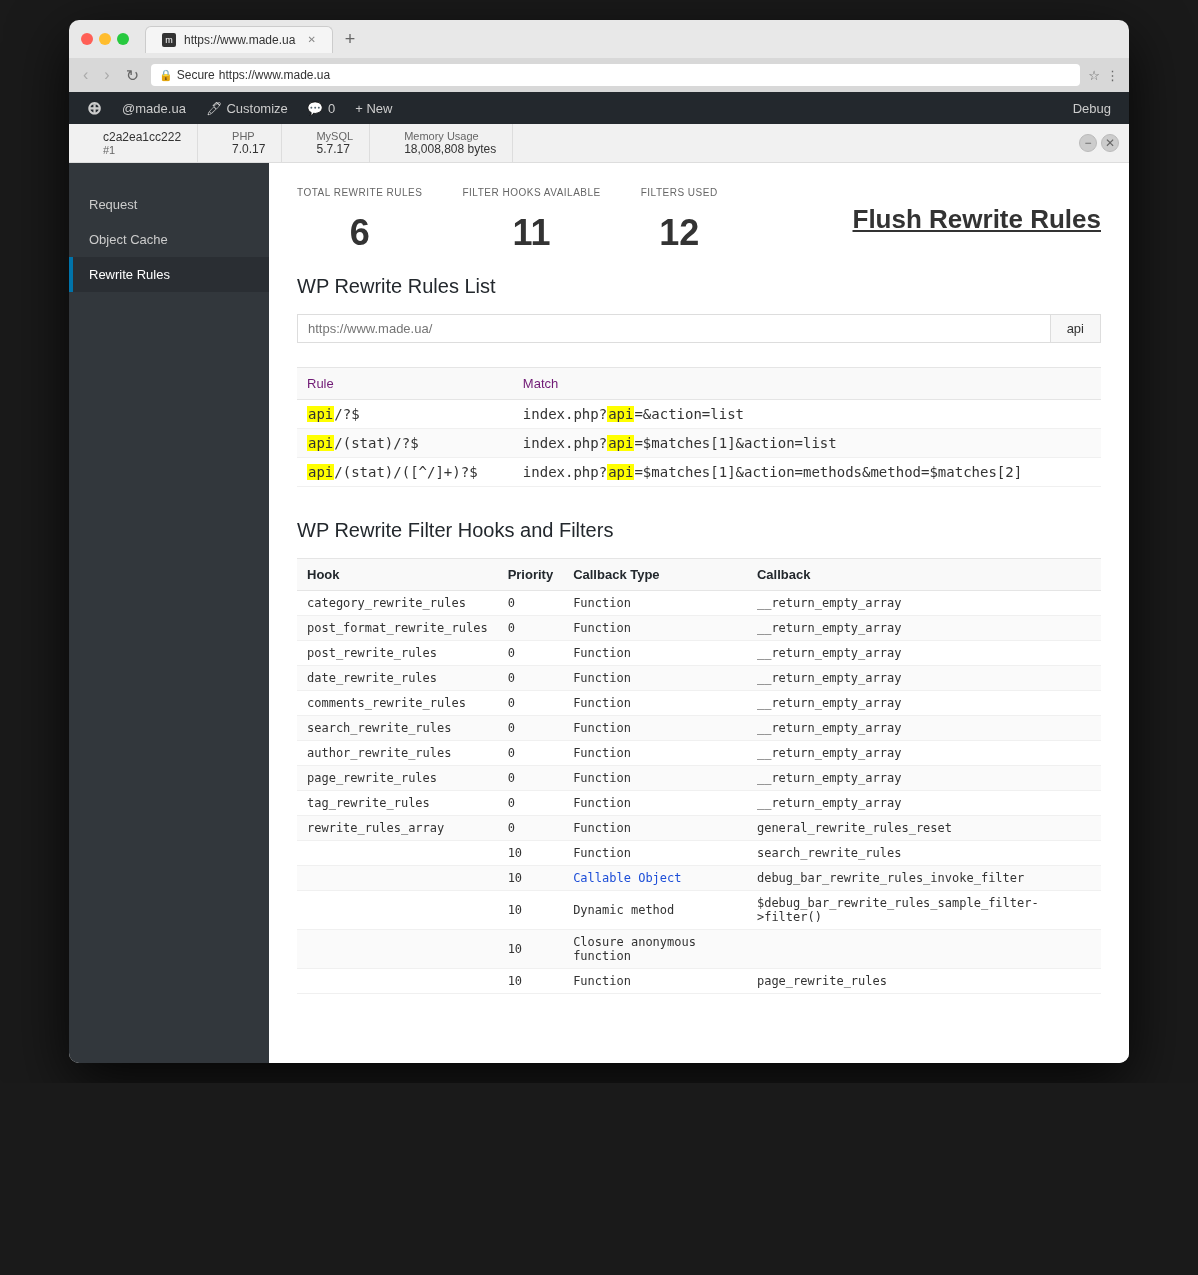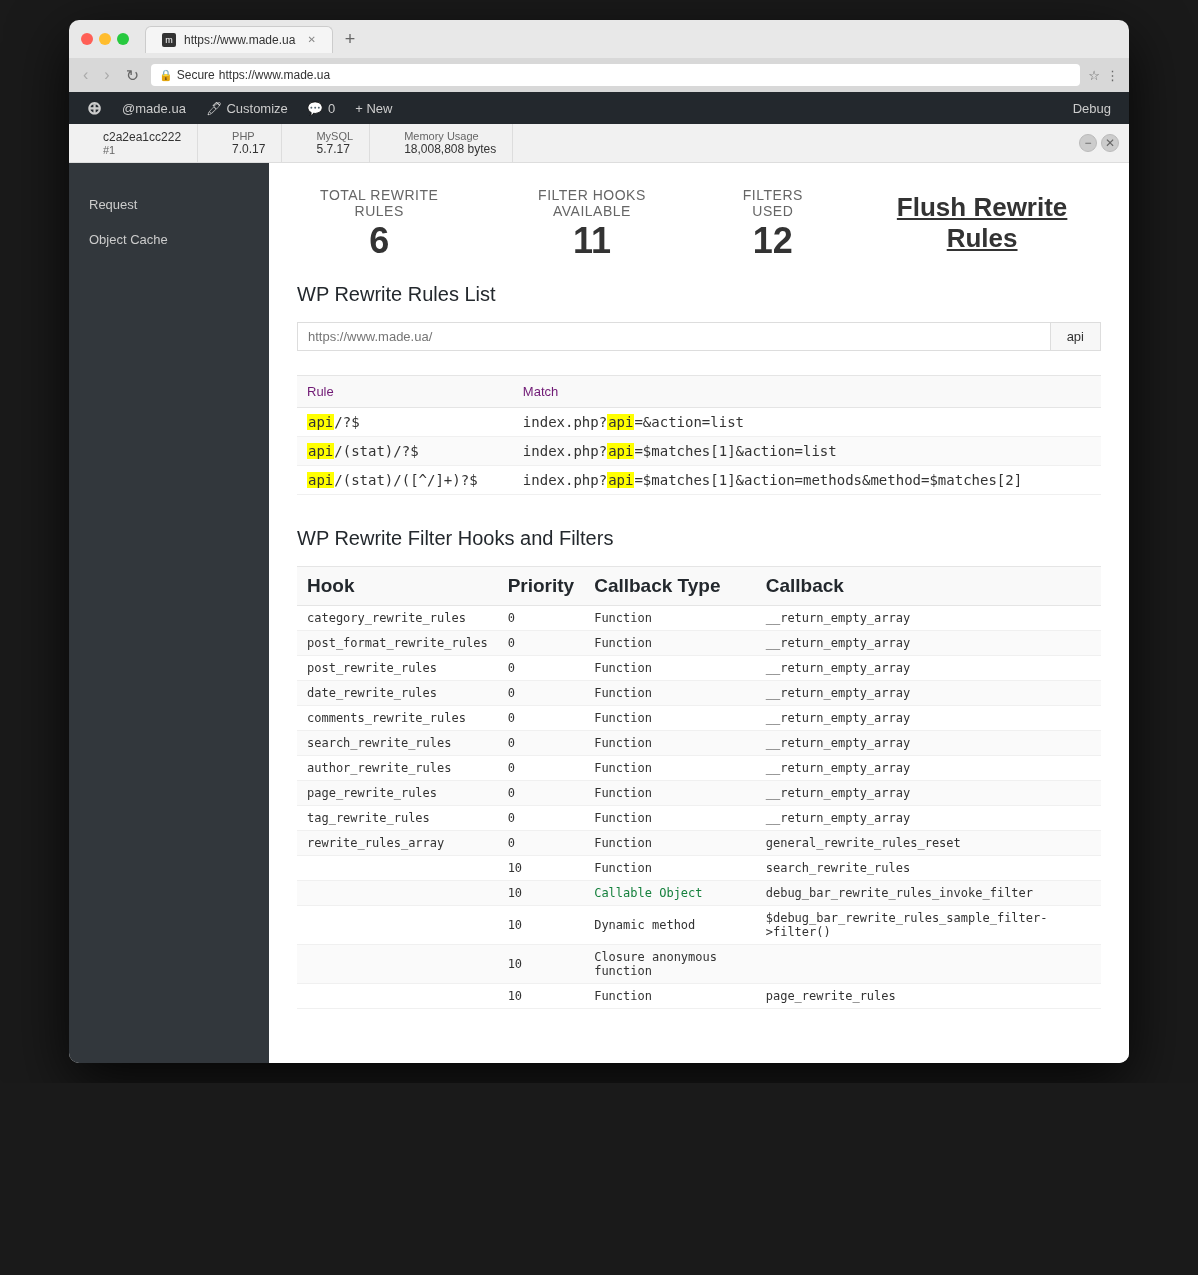--- a/index.html
+++ b/index.html
@@ -236,25 +236,25 @@
       gap: 40px;
     }
 
     .stat-item {
       display: flex;
       flex-direction: column;
       align-items: center;
     }
 
     .stat-label {
-      font-size: 14px;
+      font-size: 10px;
       color: #666;
       text-transform: uppercase;
       letter-spacing: 0.5px;
-      margin-bottom: 4px;
+      margin-bottom: 17px;
       text-align: center;
     }
 
     .stat-value {
       font-size: 36px;
       font-weight: bold;
       color: #333;
       line-height: 1;
     }
 
@@ -341,21 +341,21 @@
       width: 100%;
       border-collapse: collapse;
     }
 
     .hooks-table th {
       background: #f9f9f9;
       border-bottom: 1px solid #e5e5e5;
       border-top: 1px solid #e5e5e5;
       padding: 8px 10px;
       text-align: left;
-      font-size: 19px;
+      font-size: 13px;
       font-weight: 600;
       color: #23282d;
     }
 
     .hooks-table td {
       padding: 5px 10px;
       font-size: 12px;
       color: #333;
       border-bottom: 1px solid #f0f0f0;
       font-family: monospace;
@@ -444,20 +444,23 @@
   </div>
 
   <div class="browser-body">
 
     <div class="sidebar">
       <div class="sidebar-item">
         <span>Request</span>
       </div>
       <div class="sidebar-item">
         <span>Object Cache</span>
+      </div>
+      <div class="sidebar-item active">
+        <span>Rewrite Rules</span>
       </div>
     </div>
 
     <div class="main-content">
 
       <div class="stats-row">
         <div class="stat-item">
           <div class="stat-label">TOTAL REWRITE RULES</div>
           <div class="stat-value">6</div>
         </div>
@@ -578,21 +581,21 @@
   </tr>
             <tr>
     <td></td>
     <td>10</td>
     <td>Function</td>
     <td>search_rewrite_rules</td>
   </tr>
             <tr>
     <td></td>
     <td>10</td>
-    <td style="color:#15803d;">Callable Object</td>
+    <td style="color:#1d4ed8;">Callable Object</td>
     <td>debug_bar_rewrite_rules_invoke_filter</td>
   </tr>
             <tr>
     <td></td>
     <td>10</td>
     <td>Dynamic method</td>
     <td>$debug_bar_rewrite_rules_sample_filter-&gt;filter()</td>
   </tr>
             <tr>
     <td></td>

